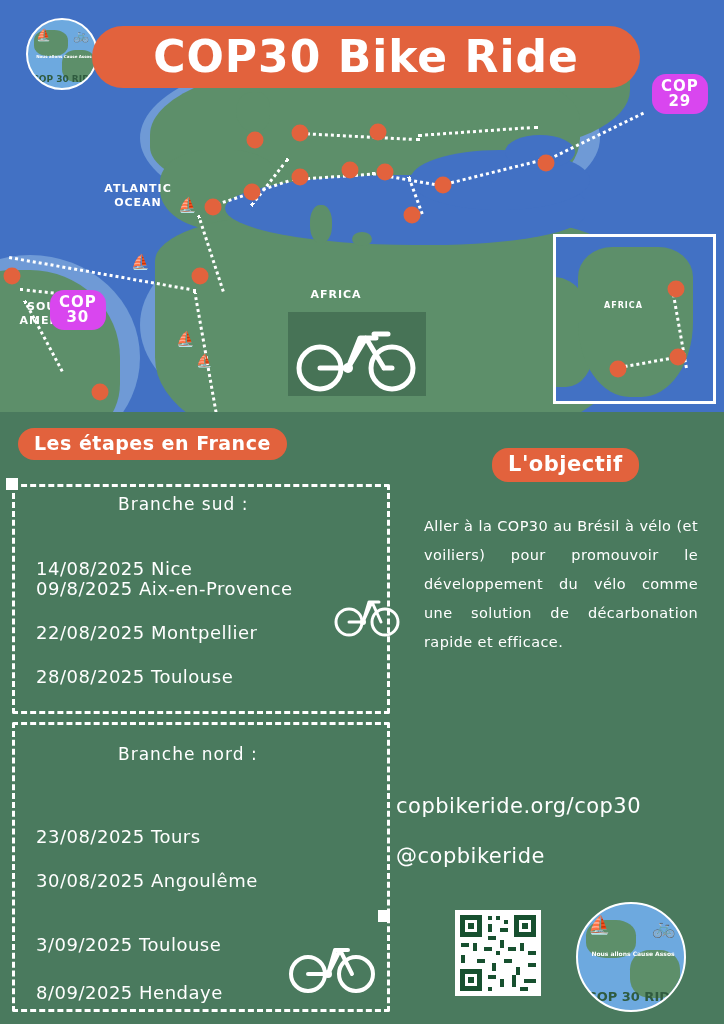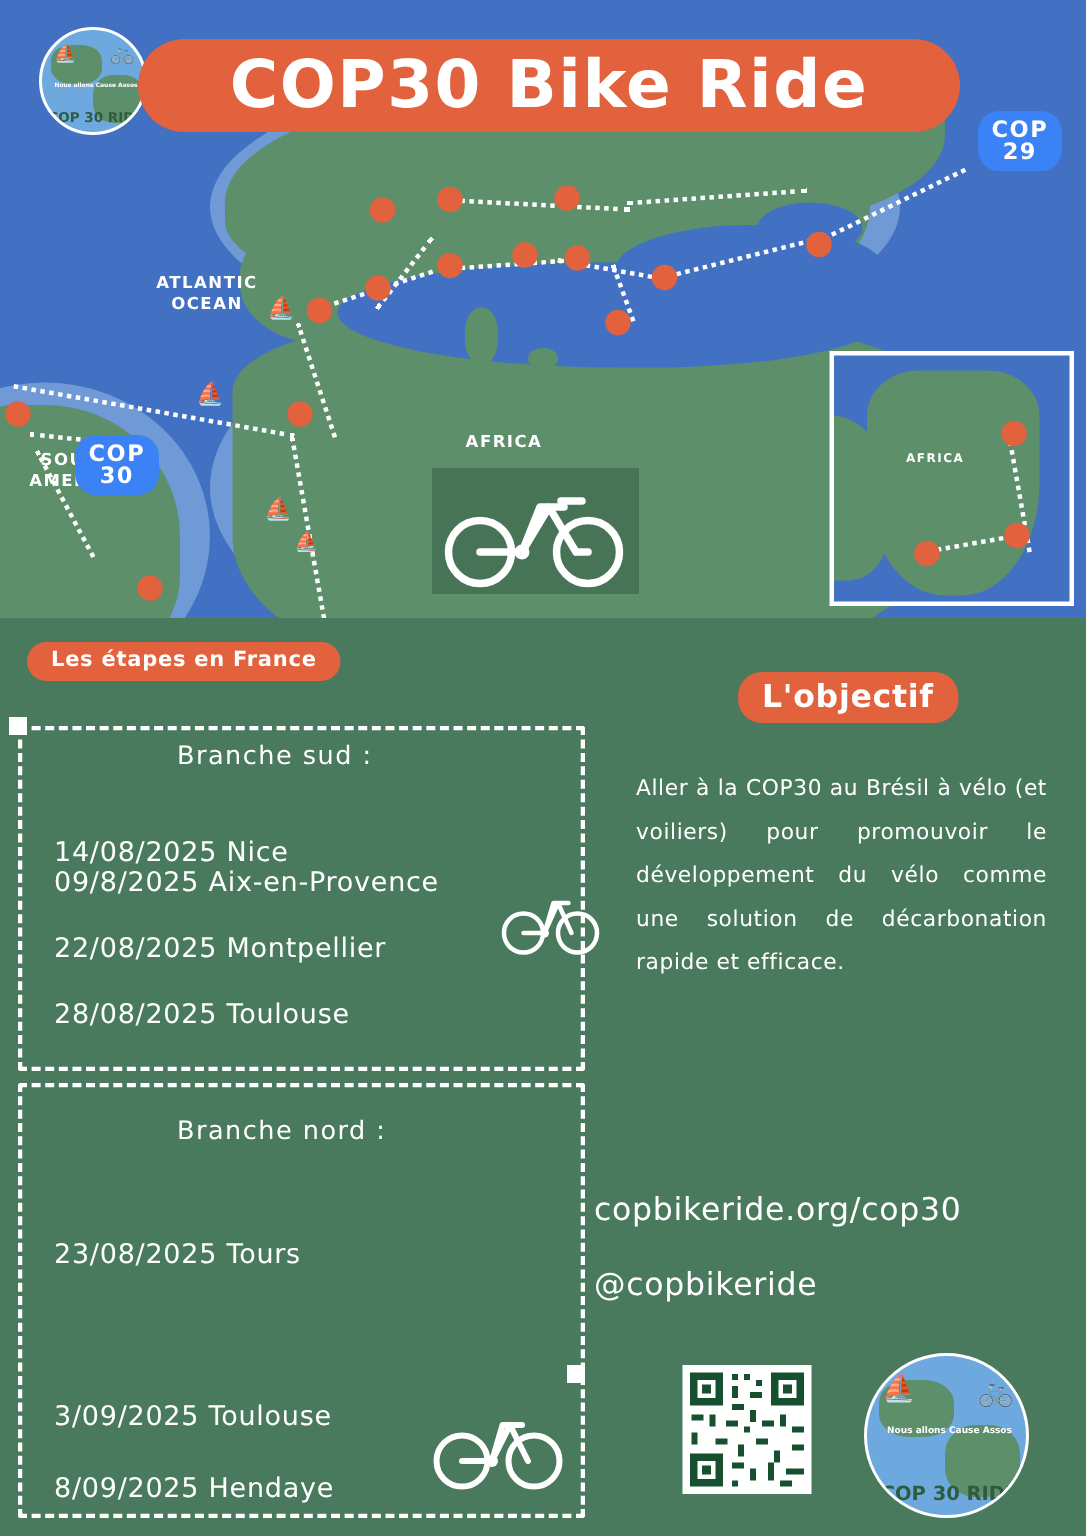--- a/index.html
+++ b/index.html
@@ -91,21 +91,21 @@
     color: #ffffff;
     font-size: 11px;
     font-weight: bold;
     letter-spacing: 1px;
     text-align: center;
     line-height: 14px;
   }
 
   .cop-badge {
     position: absolute;
-    background: #3b82f6;
+    background: #d946ef;
     color: #ffffff;
     border-radius: 14px;
     font-family: "DejaVu Sans", sans-serif;
     font-weight: bold;
     font-size: 15px;
     line-height: 15px;
     text-align: center;
     padding: 5px 9px;
     letter-spacing: 1px;
   }
@@ -185,21 +185,21 @@
 
   
   .lower { position: absolute; left:0; top: 412px; width: 724px; height: 612px; }
 
   .section-pill {
     display: inline-block;
     background: #e2623d;
     color: #ffffff;
     border-radius: 16px;
     padding: 4px 16px 6px 16px;
-    font-size: 14px;
+    font-size: 19px;
     font-weight: bold;
     letter-spacing: 0.5px;
   }
 
   .dashed-box {
     position: absolute;
     border: 3px dashed #ffffff;
     border-radius: 2px;
   }
   .sq {
@@ -388,20 +388,24 @@
   </svg>
 
   <div class="dashed-box" style="left:12px;top:310px;width:378px;height:290px;"></div>
   <div class="sq" style="left:378px;top:498px;"></div>
 
   <div class="stage-head" style="position:absolute;left:118px;top:332px;">Branche nord :</div>
 
   <div class="stage-line" style="position:absolute;left:36px;top:414px;">
     <span>23/08/2025</span>
     <span>Tours</span>
+  </div>
+  <div class="stage-line" style="position:absolute;left:36px;top:458px;">
+    <span>30/08/2025</span>
+    <span>Angoulême</span>
   </div>
   <div class="stage-line" style="position:absolute;left:36px;top:522px;">
     <span>3/09/2025</span>
     <span>Toulouse</span>
   </div>
   <div class="stage-line" style="position:absolute;left:36px;top:570px;">
     <span>8/09/2025</span>
     <span>Hendaye</span>
   </div>
 

